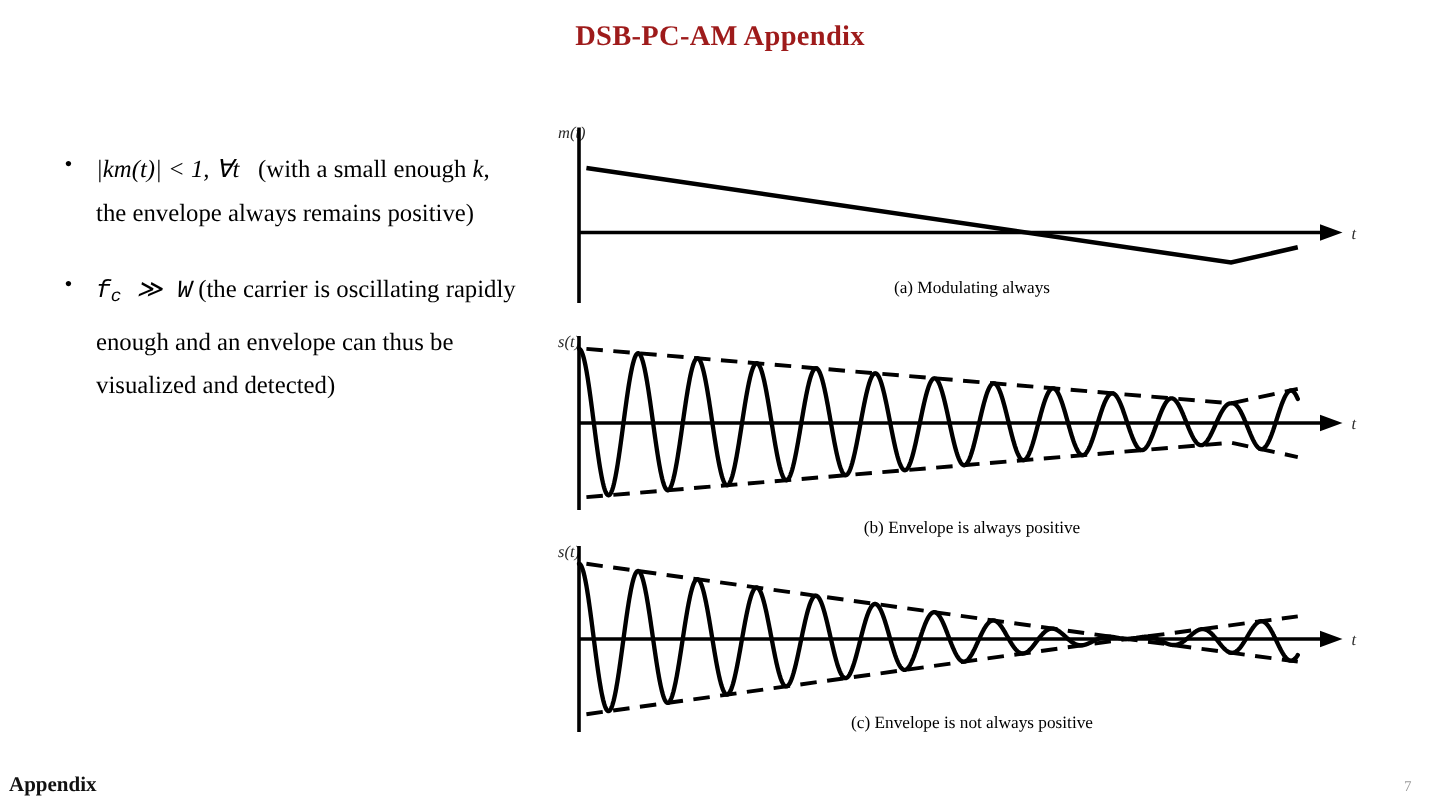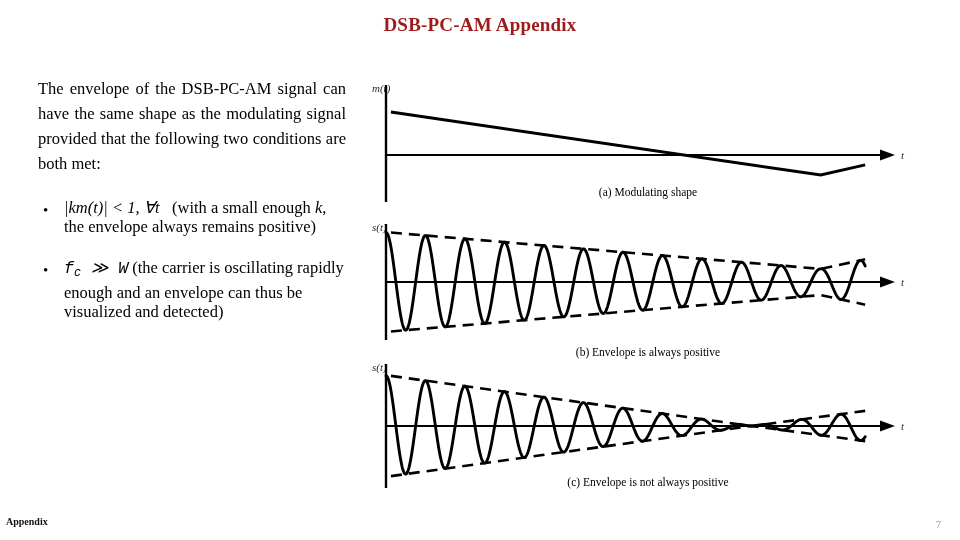--- a/index.html
+++ b/index.html
@@ -53,21 +53,21 @@
   .bullet-dot {
     position: absolute;
     left: 5px;
     top: 0px;
     font-size: 15px;
     line-height: 25px;
   }
   .bullet-text {
     font-family: "Liberation Serif", serif;
     font-size: 16.5px;
-    line-height: 19px;
+    line-height: 29px;
     text-align: justify;
     text-justify: inter-word;
   }
   .mathi {
     font-family: "Liberation Serif", serif;
     font-style: italic;
     white-space: nowrap;
   }
   .mathi sub {
     font-size: 0.72em;
@@ -94,41 +94,40 @@
     font-size: 11px;
     fill: #2b2b2b;
   }
 
   
   #footer-left {
     position: absolute;
     left: 6px;
     top: 516px;
     font-family: "Liberation Serif", serif;
-    font-size: 10px;
+    font-size: 14px;
     font-weight: bold;
     color: #111;
   }
   #footer-page {
     position: absolute;
     left: 936px;
     top: 519px;
     font-family: "Liberation Serif", serif;
     font-size: 10px;
     color: #9a9a9a;
   }
 </style>
 </head>
 <body>
 
 <div id="slide-title">DSB-PC-AM Appendix</div>
 
 <div id="text-column">
 
-  <p class="para">The envelope of the DSB-PC-AM signal can have the same shape as the modulating signal provided that the following two conditions are both met:</p>
 
   <div class="bullet-row">
     <span class="bullet-dot">•</span>
     <span class="bullet-text">
       <span class="mathi">|km(t)| &lt; 1, ∀t</span>&nbsp;&nbsp;
       <span>(with a small enough</span>
       <span class="mathi">k</span><span>, the envelope always remains positive)</span>
     </span>
   </div>
 
@@ -144,21 +143,21 @@
 
 <div class="figure" id="fig-a-wrap" style="left:368px; top:78px; width:560px; height:128px;">
   <svg width="560" height="128" viewBox="0 0 560 128">
     <text class="axis-label" x="4" y="14">m(t)</text>
     <line x1="18" y1="7" x2="18" y2="124" stroke="#000" stroke-width="2.4"></line>
     <line x1="18" y1="77" x2="512" y2="77" stroke="#000" stroke-width="2.2"></line>
     <polygon points="512,71.5 527,77 512,82.5" fill="#000"></polygon>
     <text class="axis-label" x="533" y="81">t</text>
     <polyline id="fig-a-line" points="22.94,33.96 452.72,97.04 497.18,86.87" fill="none" stroke="#000" stroke-width="3" stroke-linejoin="miter" stroke-linecap="butt"></polyline>
   </svg>
-  <div class="caption" style="top:108px;">(a) Modulating shape</div>
+  <div class="caption" style="top:108px;">(a) Modulating always</div>
 </div>
 
 <div class="figure" id="fig-b-wrap" style="left:368px; top:218px; width:560px; height:132px;">
   <svg width="560" height="132" viewBox="0 0 560 132">
     <text class="axis-label" x="4" y="13">s(t)</text>
     <line x1="18" y1="6" x2="18" y2="122" stroke="#000" stroke-width="2.4"></line>
     <line x1="18" y1="64" x2="512" y2="64" stroke="#000" stroke-width="2.2"></line>
     <polygon points="512,58.5 527,64 512,69.5" fill="#000"></polygon>
     <text class="axis-label" x="533" y="68">t</text>
     <polyline id="fig-b-upper" points="22.94,14.57 452.72,50.89 497.18,41.30" fill="none" stroke="#000" stroke-width="2.6" stroke-dasharray="11 7"></polyline>

